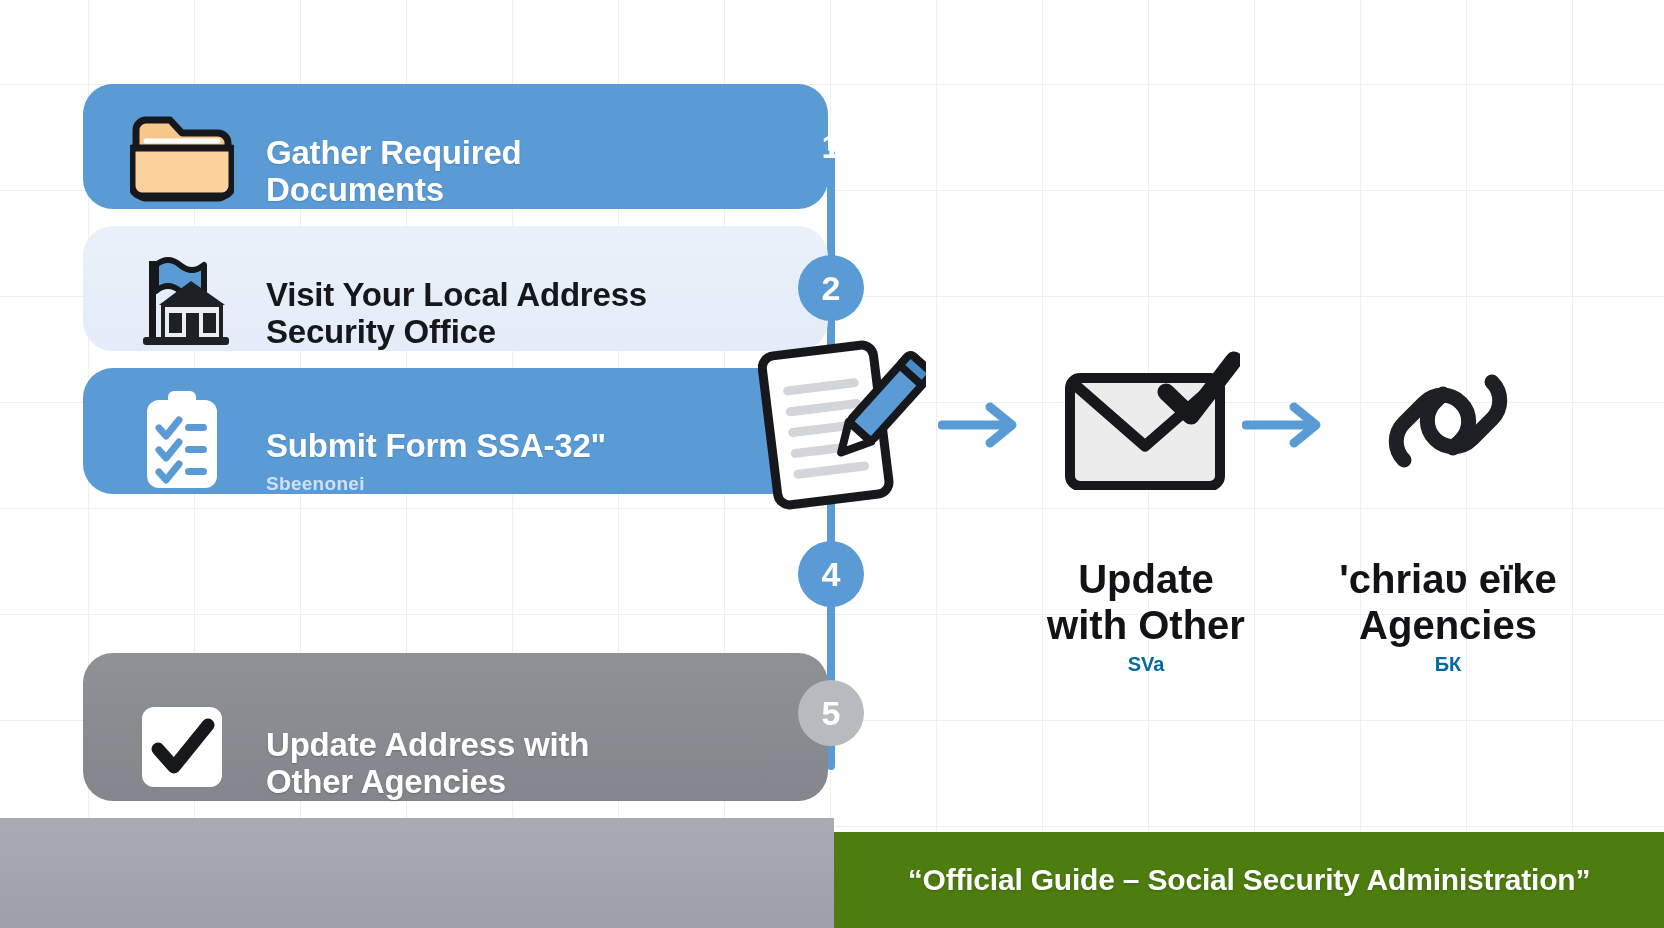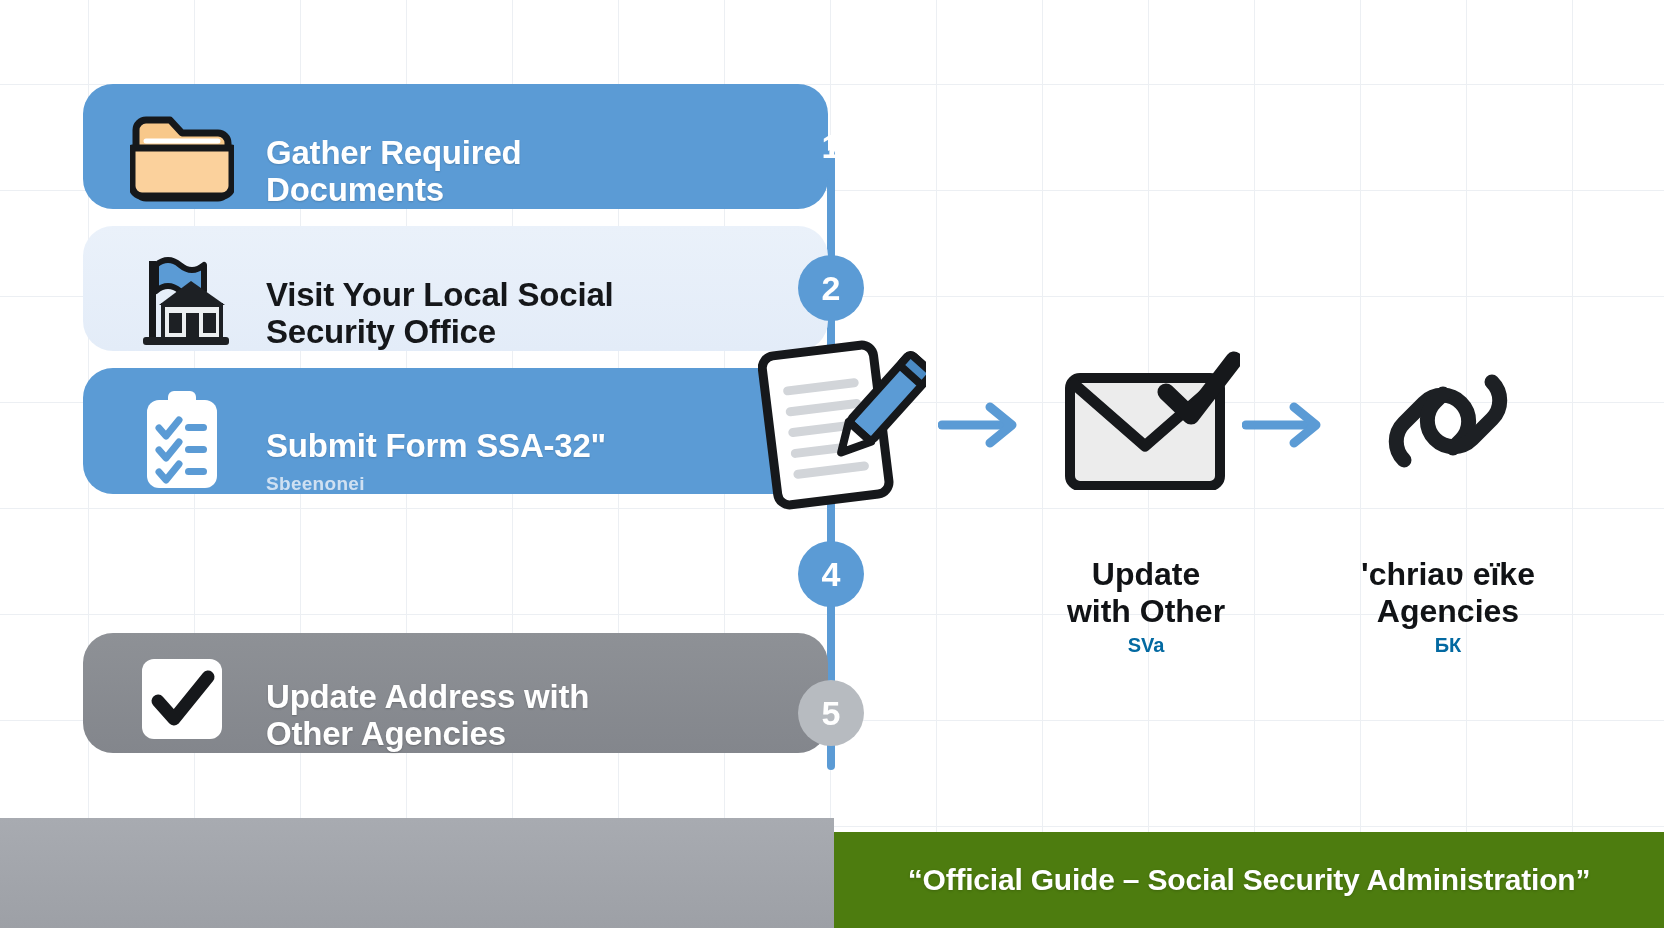--- a/index.html
+++ b/index.html
@@ -104,21 +104,21 @@
   .badge.b-gray  { background: #b7bbc0; }
   .badge.b-flat  { background: transparent; }
 
   
   .flow-node {
     position: absolute;
     text-align: center;
     width: 260px;
   }
   .flow-label {
-    font-size: 32px;
+    font-size: 40px;
     font-weight: bold;
     color: #111316;
     line-height: 1.16;
     white-space: pre-line;
   }
   .flow-sub {
     font-size: 20px;
     font-weight: bold;
     color: #0369a1;
     margin-top: 4px;
@@ -196,21 +196,21 @@
         <path d="M27 18 q12 -10 24 0 q12 10 24 0 v26 q-12 10 -24 0 q-12 -10 -24 0 Z" fill="#5b9bd5" stroke="#16181b" stroke-width="6" stroke-linejoin="round"></path>
         <path d="M30 58 L62 34 L96 58 Z" fill="#1d2024"></path>
         <rect x="34" y="58" width="58" height="34" fill="#eceff1" stroke="#1d2024" stroke-width="4"></rect>
         <rect x="40" y="66" width="13" height="20" fill="#1d2024"></rect>
         <rect x="57" y="66" width="13" height="26" fill="#1d2024"></rect>
         <rect x="74" y="66" width="13" height="20" fill="#1d2024"></rect>
         <rect x="14" y="90" width="86" height="8" rx="3" fill="#1d2024"></rect>
       </svg>
     </div>
     <div class="step-text">
-      <div class="step-title on-pale">Visit Your Local Social
+      <div class="step-title on-pale">Visit Your Local Address
 Security Office</div>
     </div>
   </div>
   <div class="badge b-blue" style="top:255px;">
     <span>2</span>
   </div>
 
   <div class="step blue" style="top:368px; height:126px;">
     <div class="step-icon">
       <svg width="94" height="104" viewBox="0 0 94 104">
@@ -227,21 +227,21 @@
     <div class="step-text">
       <div class="step-title on-blue">Submit Form SSA-32"</div>
       <div class="step-sub">Sbeenonei</div>
     </div>
   </div>
 
   <div class="badge b-blue" style="top:541px;">
     <span>4</span>
   </div>
 
-  <div class="step gray" style="top:633px; height:120px;">
+  <div class="step gray" style="top:653px; height:148px;">
     <div class="step-icon">
       <svg width="96" height="96" viewBox="0 0 96 96">
         <rect x="8" y="8" width="80" height="80" rx="12" fill="#ffffff"></rect>
         <path d="M24 50 l16 18 l34 -42" stroke="#16181b" stroke-width="13" fill="none" stroke-linecap="round" stroke-linejoin="round"></path>
       </svg>
     </div>
     <div class="step-text">
       <div class="step-title on-gray">Update Address with
 Other Agencies</div>
     </div>

